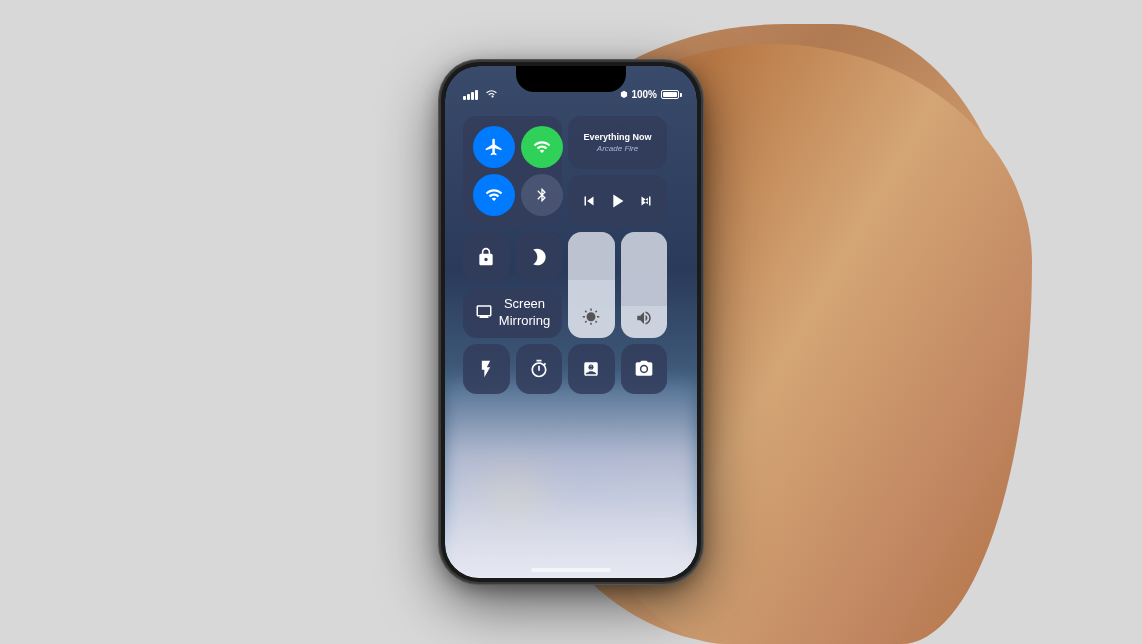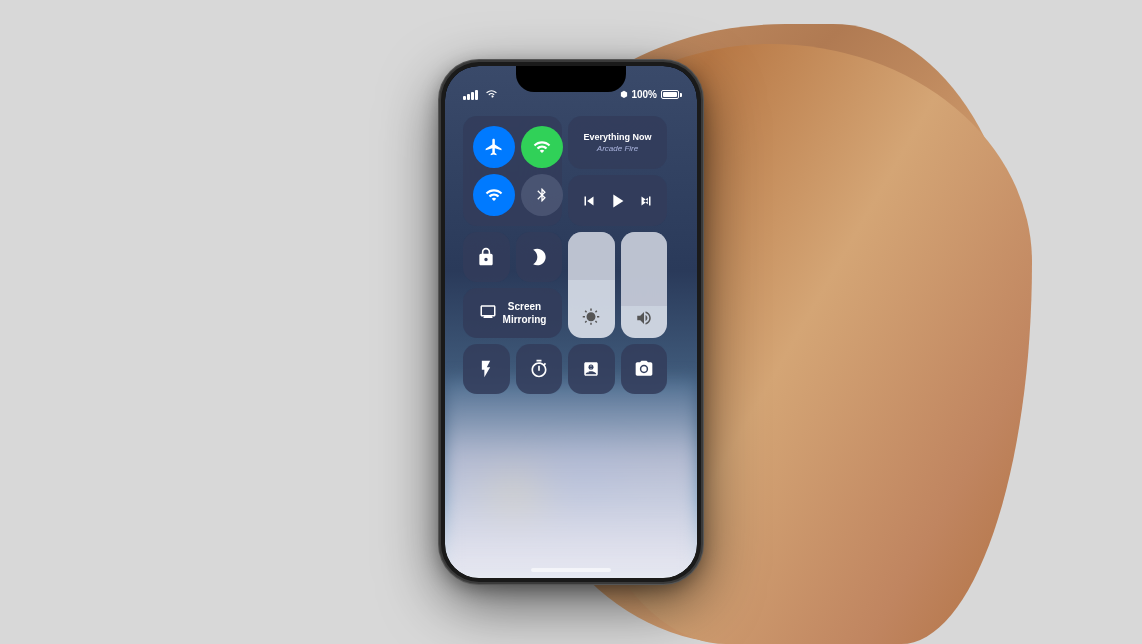--- a/index.html
+++ b/index.html
@@ -438,23 +438,23 @@
       gap: 6px;
       backdrop-filter: blur(20px);
     }
 
     .mirroring-icon {
       font-size: 14px;
       color: white;
     }
 
     .mirroring-text {
-      font-size: 10px;
-      color: white;
-      font-weight: 700;
+      font-size: 13px;
+      color: white;
+      font-weight: 400;
       text-align: center;
       line-height: 1.3;
     }
 
     
     .tile-small {
       background: rgba(50,60,90,0.85);
       border-radius: 14px;
       display: flex;
       align-items: center;

